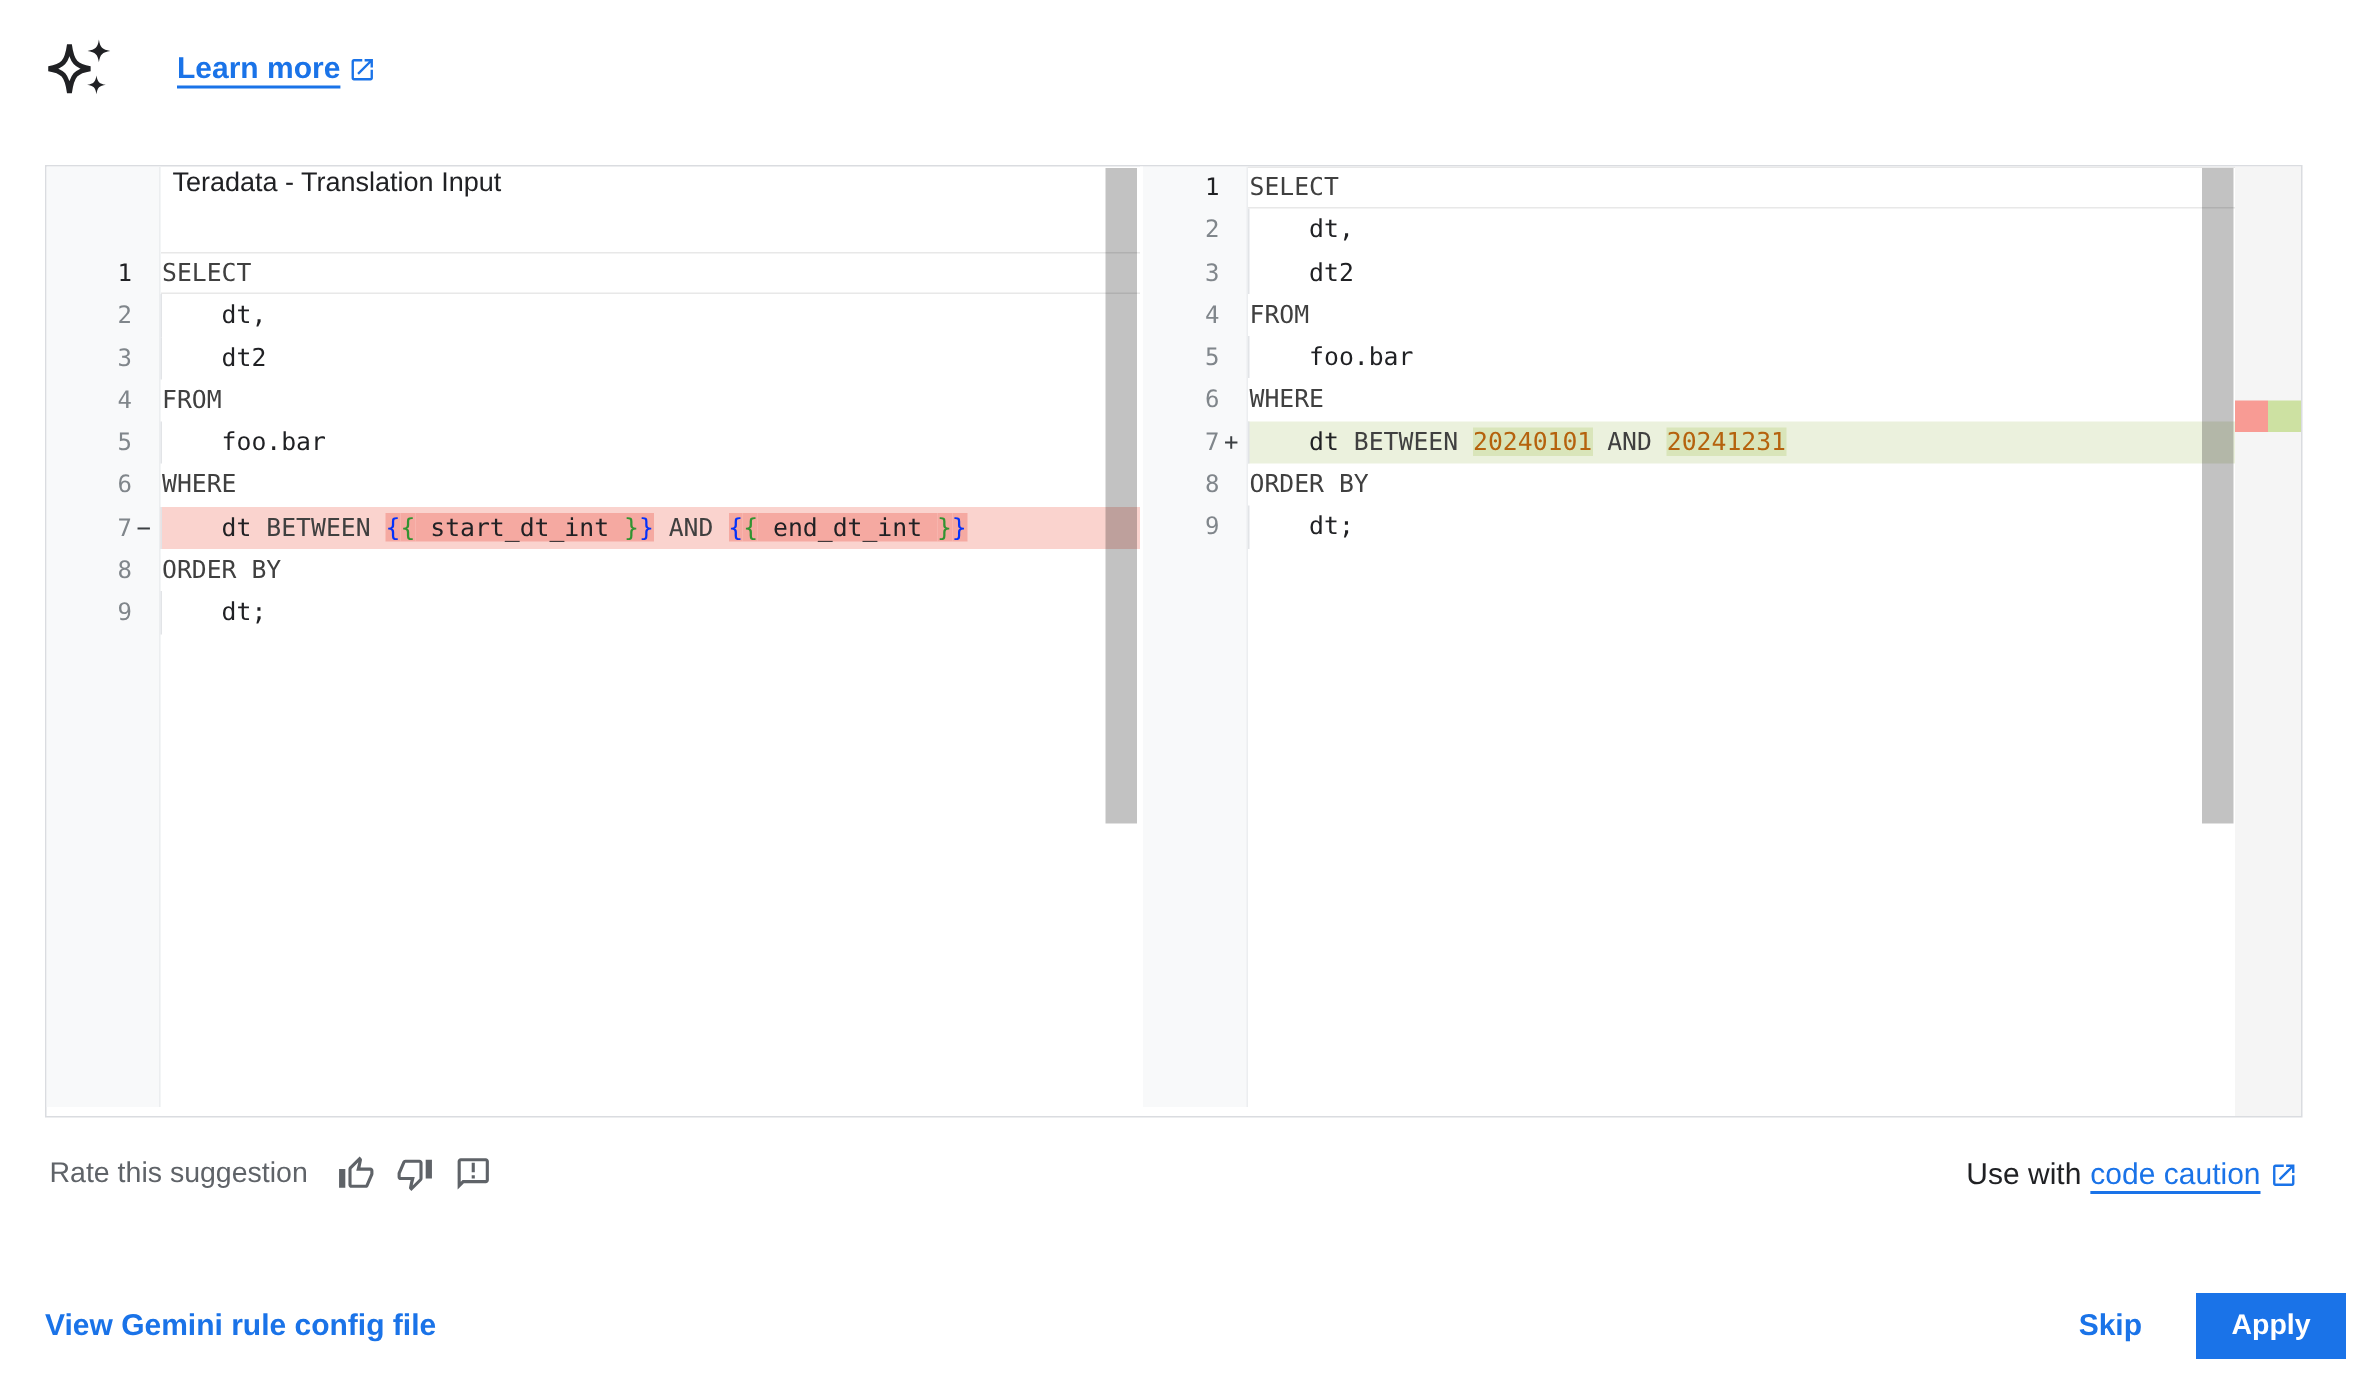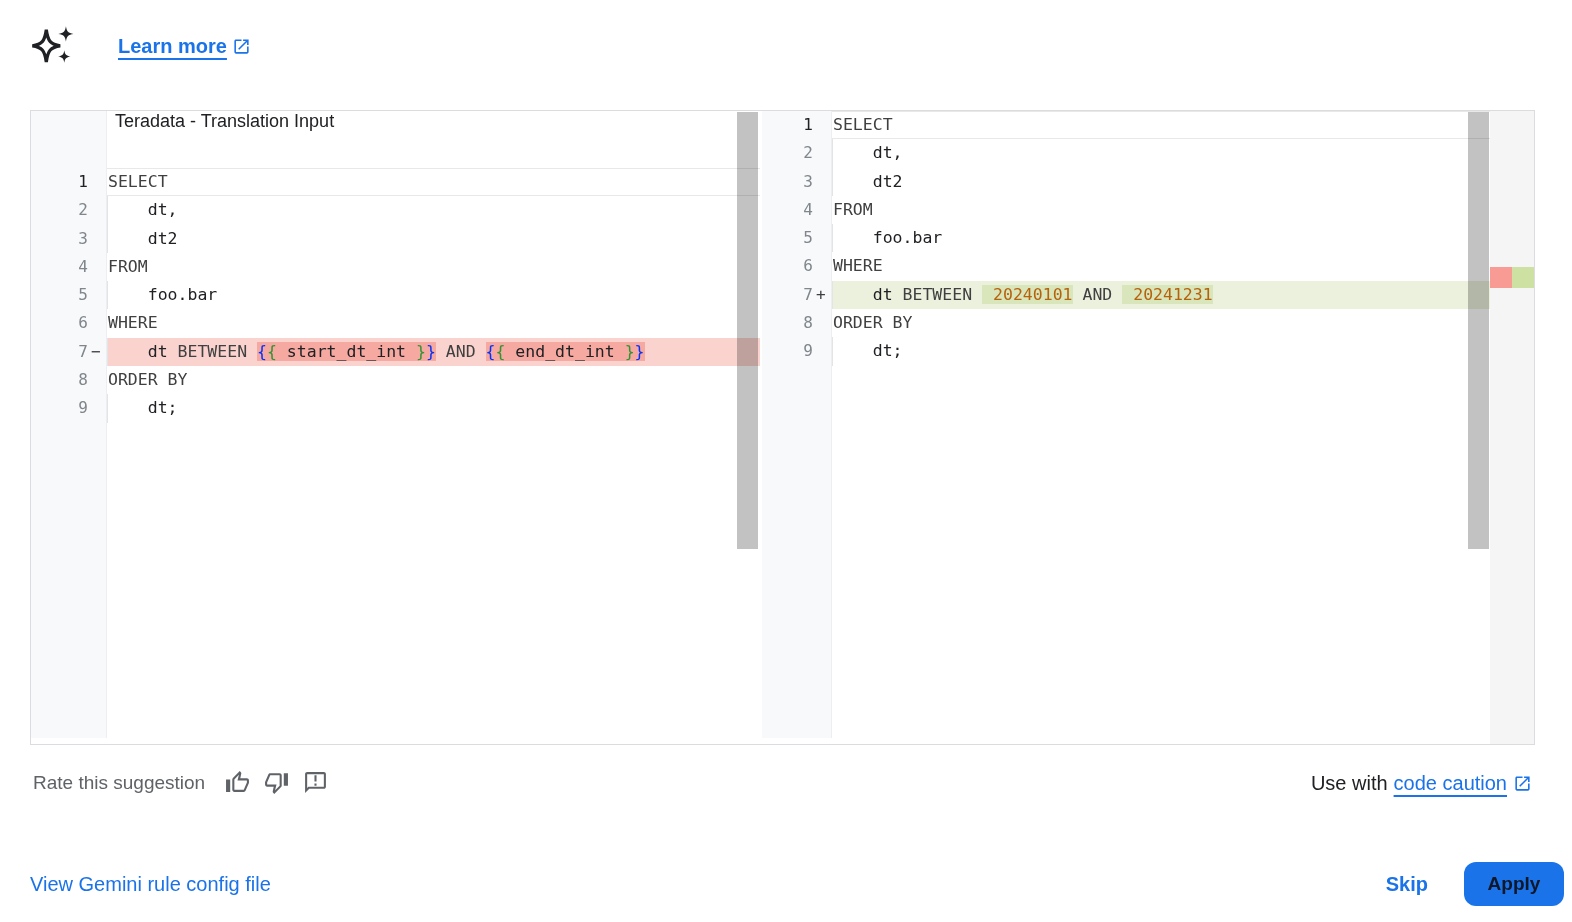--- a/index.html
+++ b/index.html
@@ -46,21 +46,21 @@
   .cur .ltext { box-shadow: inset 0 1px 0 #e8e8e8, inset 0 -1px 0 #e8e8e8; }
   .ind .ltext::before { content:""; position:absolute; left:0; top:0; bottom:0; width:1px; background:#e2e4e7; }
 
   .kw  { color:#404040; }
   .num { color:#b5620d; }
   .b1  { color:#0431fa; }
   .b2  { color:#319331; }
   .del .ltext { background:#fad3ce; }
   .del .ch    { background:#f5a9a1; }
   .ins .ltext { background:#ebf1dd; }
-  .ins .ch    { background:#d9e5ba;padding-left:11px; }
+  .ins .ch    { background:#d9e5ba; }
 
   .scrollbar-thumb { position:absolute; top:1px; width:21px; height:437px;
                      background:rgba(0,0,0,0.24); z-index:3; cursor:pointer; }
   .editor.left  .scrollbar-thumb { right:2px; }
   .editor.right .scrollbar-thumb { right:45px; }
 
   .overview-ruler { position:absolute; top:0; bottom:0; right:0; width:44px; background:#f5f5f5; z-index:2; }
   .ruler-mark { position:absolute; top:156px; height:21px; }
   .ruler-mark.red   { left:0;  width:22px; background:#f89b94; }
   .ruler-mark.green { left:22px; width:22px; background:#cde1a2; }
@@ -69,25 +69,25 @@
   .rate-row { position:absolute; left:33px; top:770px; display:flex; align-items:center; }
   .rate-label { font-size:19px; color:#5f6368; margin-right:20px; }
   .rate-icon { width:25px; height:25px; fill:#5f6368; margin-right:14px; cursor:pointer; }
 
   .caution-row { position:absolute; right:40px; top:772px; display:flex; align-items:center; gap:6px; }
   .use-code { font-size:20px; color:#202124; }
   .caution-link { font-size:20px; color:#1a73e8; text-decoration:underline; text-underline-offset:5px; cursor:pointer; }
 
   
   .view-config { position:absolute; left:30px; top:862px; line-height:44px;
-                 color:#1a73e8; font-size:20px; font-weight:400; cursor:pointer; text-decoration:none; }
+                 color:#1a73e8; font-size:20px; font-weight:700; cursor:pointer; text-decoration:none; }
   .skip-btn { position:absolute; right:144px; top:862px; line-height:44px;
               color:#1a73e8; font-size:20px; font-weight:600; cursor:pointer; background:none; border:none; }
   .apply-btn { position:absolute; right:8px; top:862px; width:100px; height:44px;
-               background:#1a73e8; color:#0f172a; border:none; border-radius:12px;
+               background:#1a73e8; color:#ffffff; border:none; border-radius:0;
                font-family:"Liberation Sans",sans-serif; font-size:19px; font-weight:600; cursor:pointer; }
 </style>
 </head>
 <body>
 
 <div class="topbar">
   <svg class="sparkle" viewBox="0 0 48 44">
     <path d="M17 5 C18.7 17.3 21.6 20.3 31.5 21.8 C21.6 23.3 18.7 26.3 17 38.6 C15.3 26.3 12.4 23.3 2.5 21.8 C12.4 20.3 15.3 17.3 17 5 Z" fill="none" stroke="#202124" stroke-width="3.4" stroke-linejoin="miter"></path>
     <path d="M37.5 1.5 C38.3 7 39.9 8.6 45.4 9.4 C39.9 10.2 38.3 11.8 37.5 17.3 C36.7 11.8 35.1 10.2 29.6 9.4 C35.1 8.6 36.7 7 37.5 1.5 Z" fill="#202124"></path>
     <path d="M35.8 26.5 C36.5 31 37.8 32.3 42.3 33 C37.8 33.7 36.5 35 35.8 39.5 C35.1 35 33.8 33.7 29.3 33 C33.8 32.3 35.1 31 35.8 26.5 Z" fill="#202124"></path>

